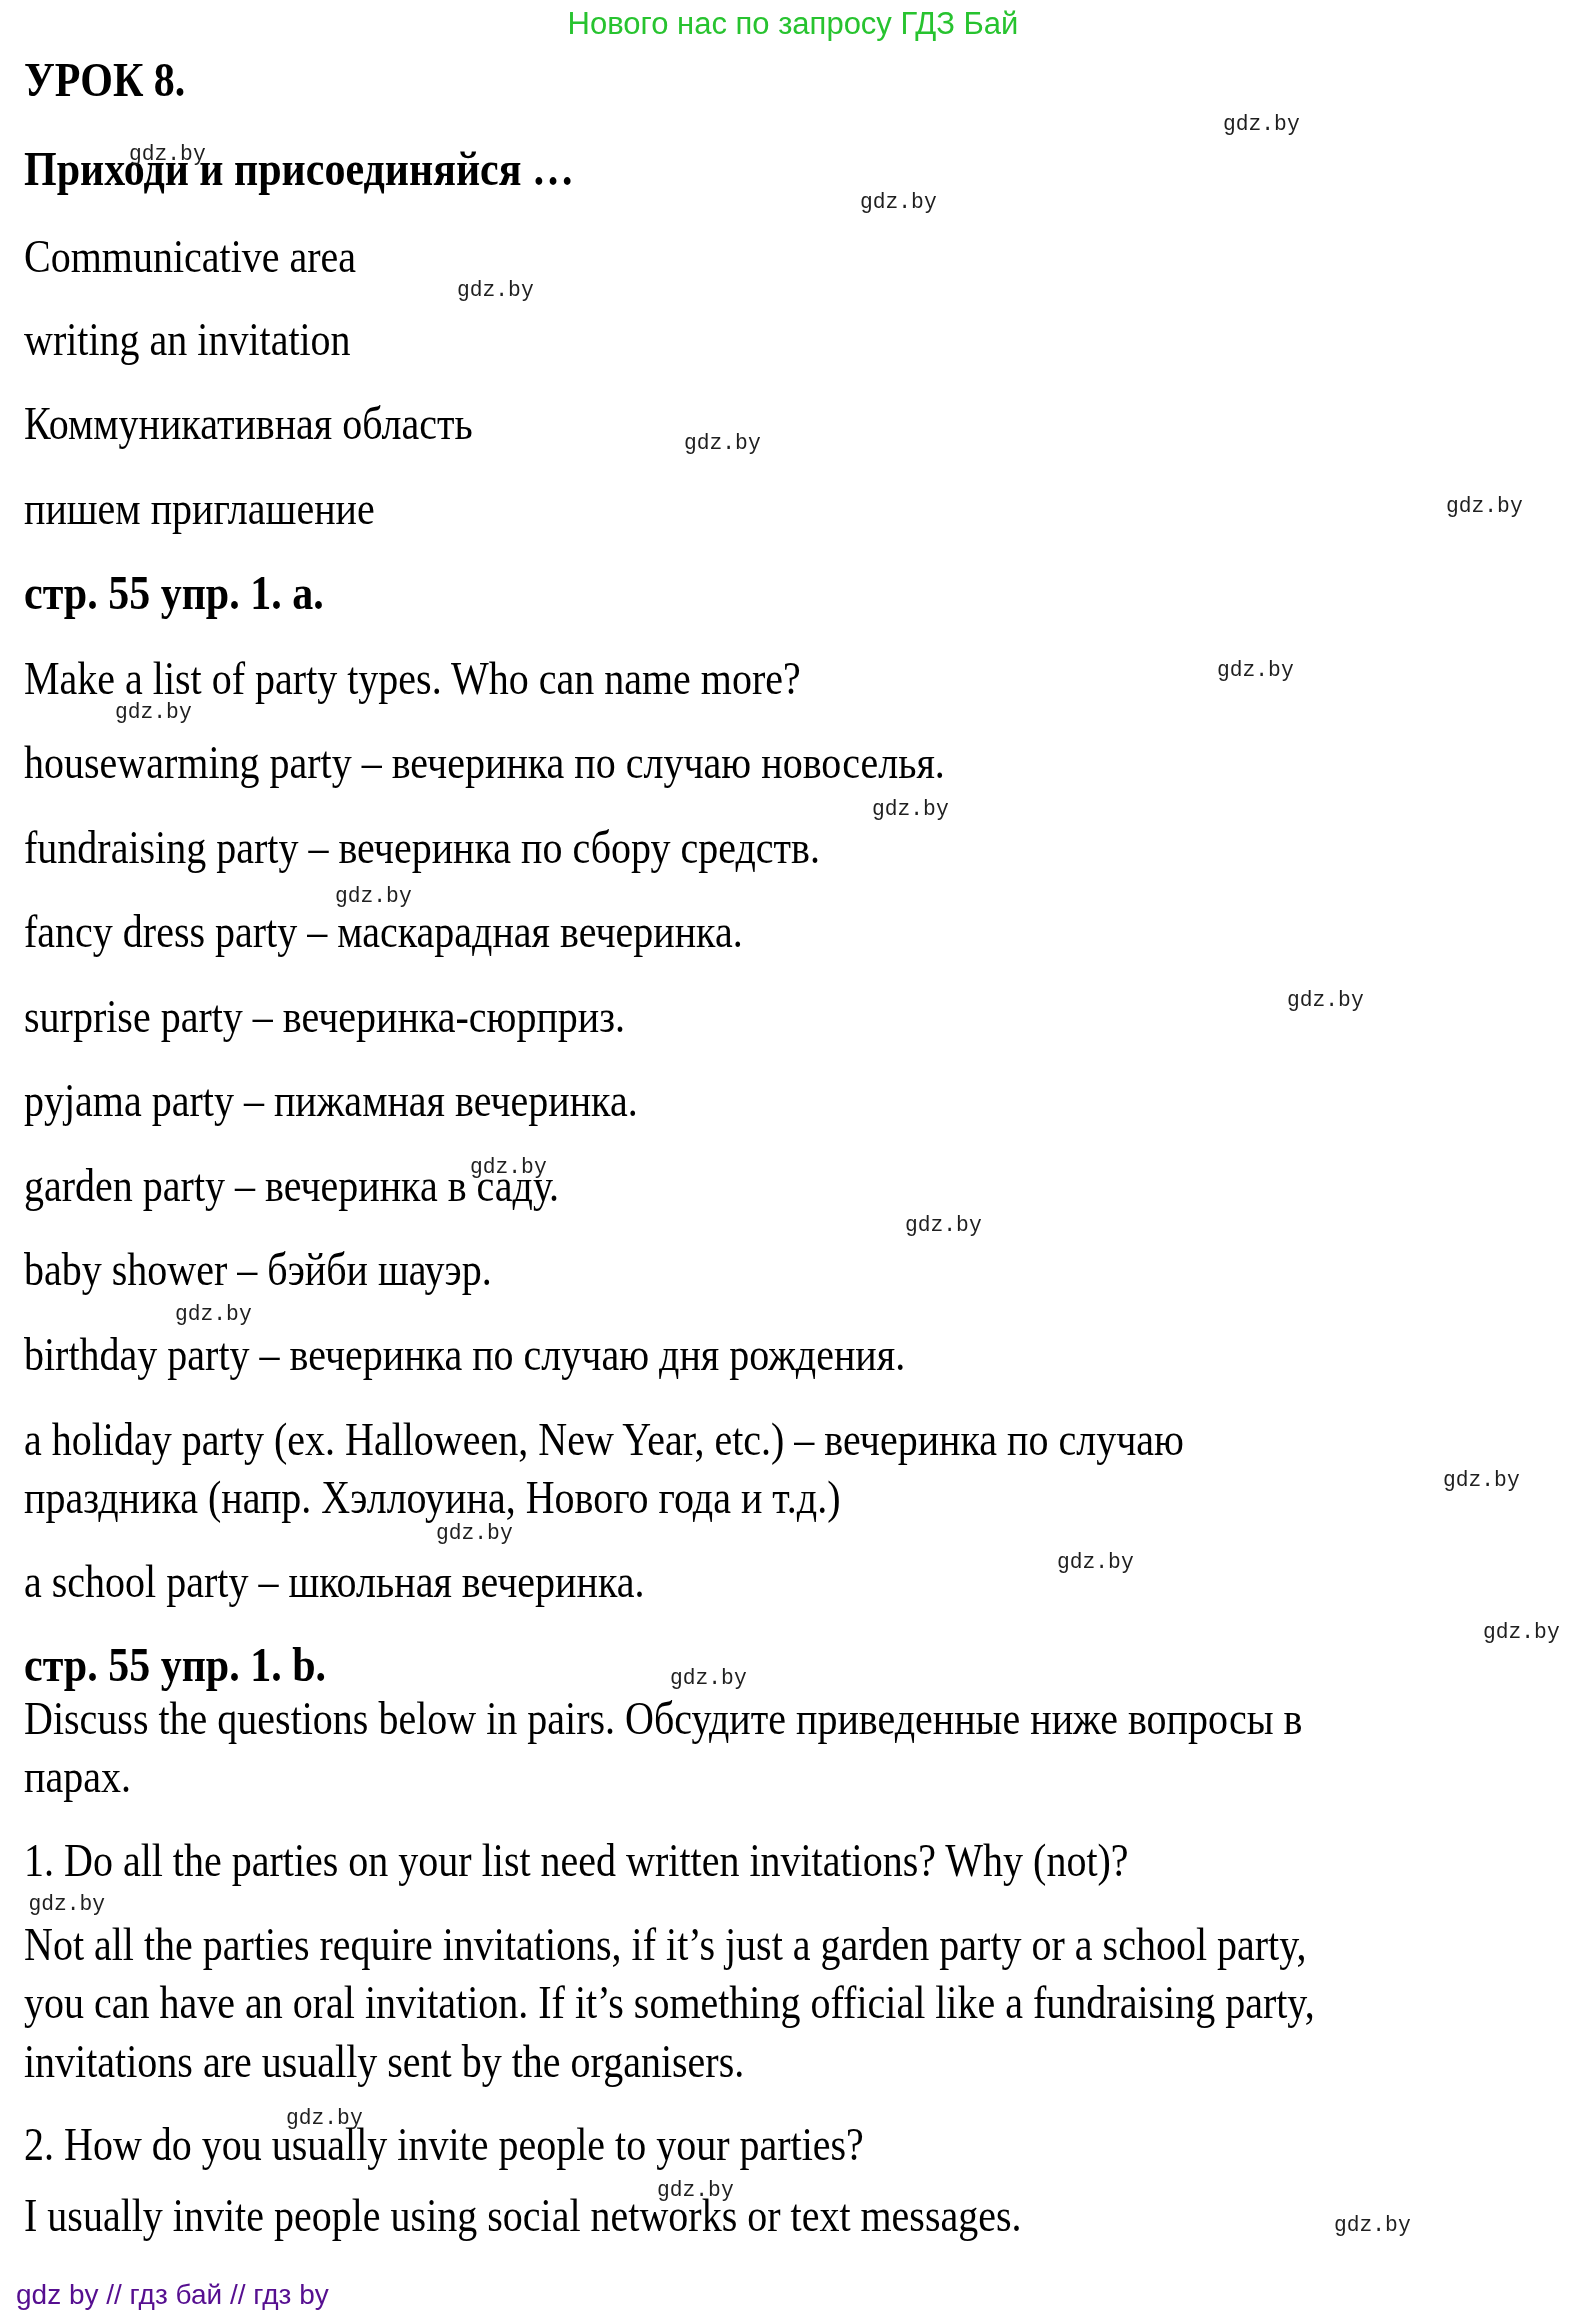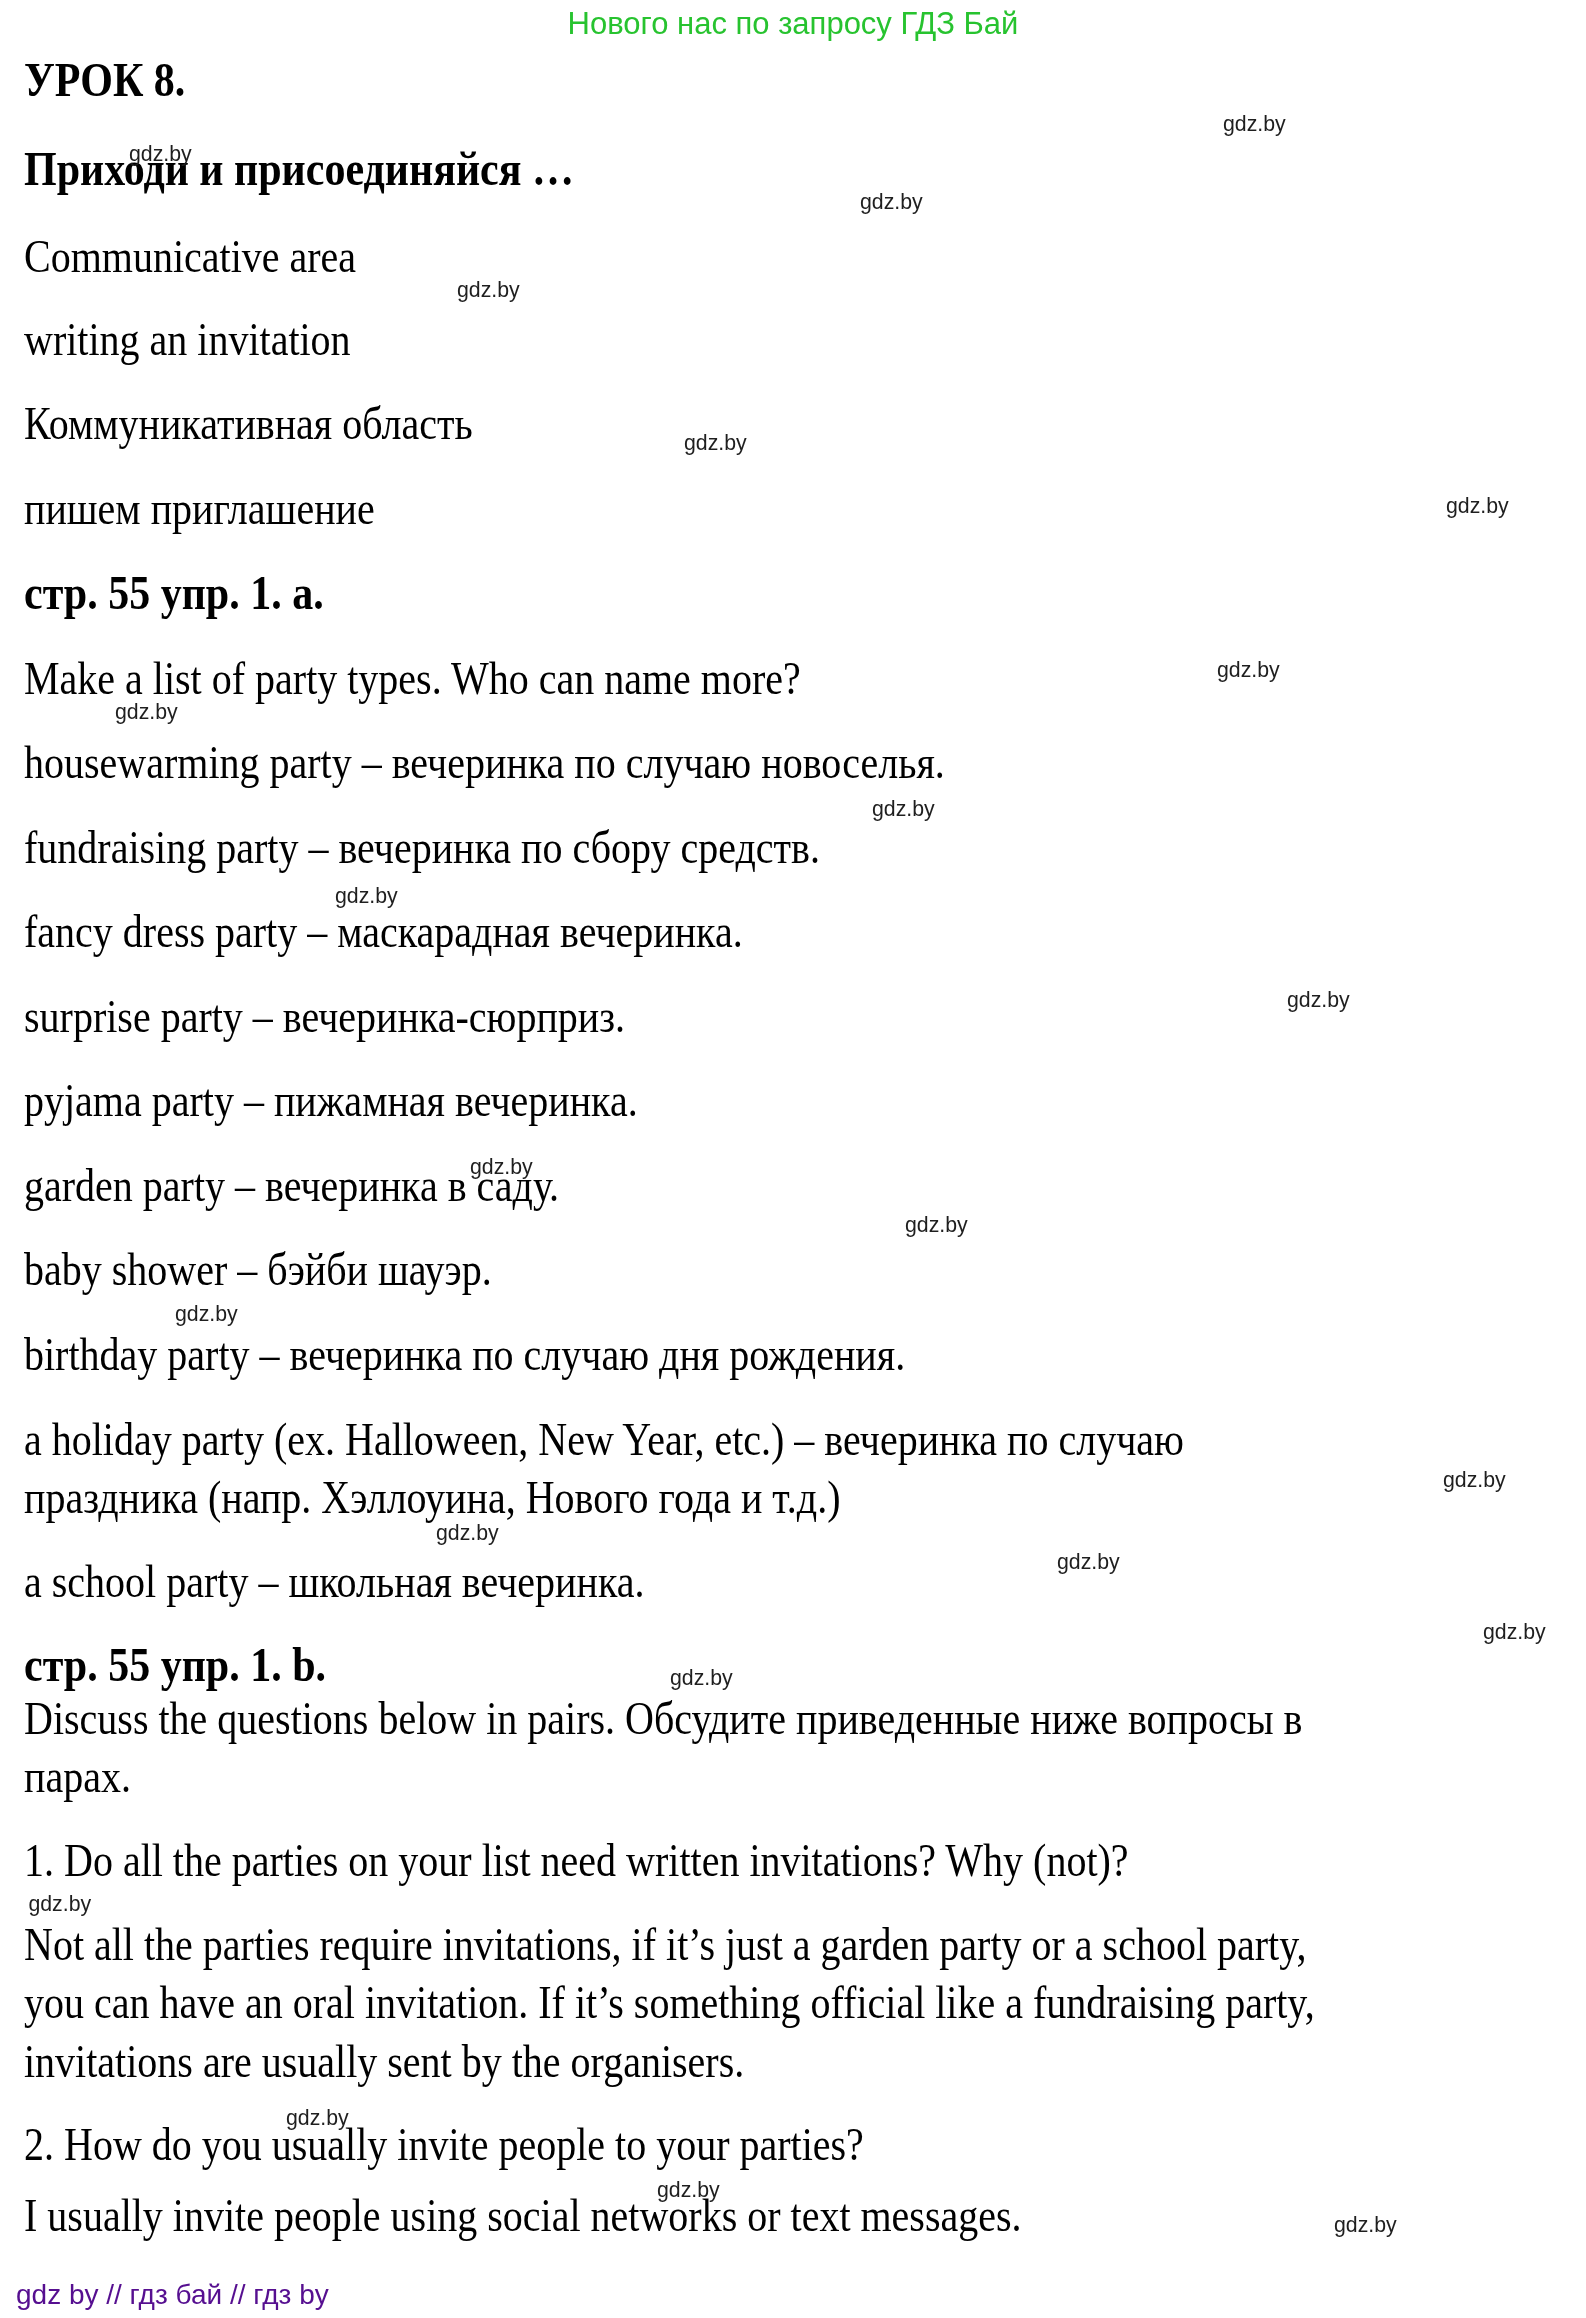--- a/index.html
+++ b/index.html
@@ -26,21 +26,21 @@
     font-size: 40px;
     line-height: 47px;
     white-space: nowrap;
     transform: scaleY(1.18);
     transform-origin: 0 0;
     letter-spacing: 0px;
   }
   .doc-line.bold { font-weight: bold; font-size: 42px; }
   .watermark {
     position: absolute;
-    font-family: Liberation Sans, sans-serif;
+    font-family: Liberation Mono, monospace;
     font-size: 21.3px;
     color: #1f1f1f;
     white-space: nowrap;
   }
   #footer {
     position: absolute;
     top: 2279px; left: 16px; width: 1586px;
     text-align: left;
     font-family: "Liberation Sans", "DejaVu Sans", sans-serif;
     font-size: 28px;

